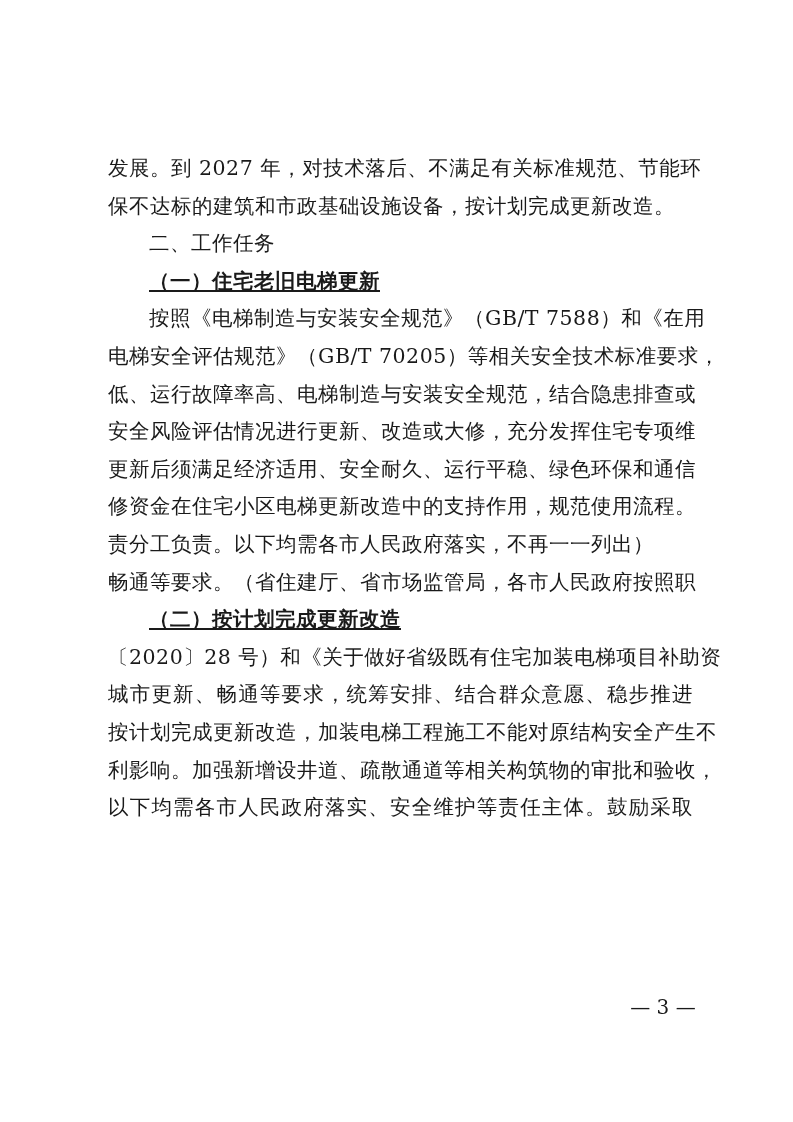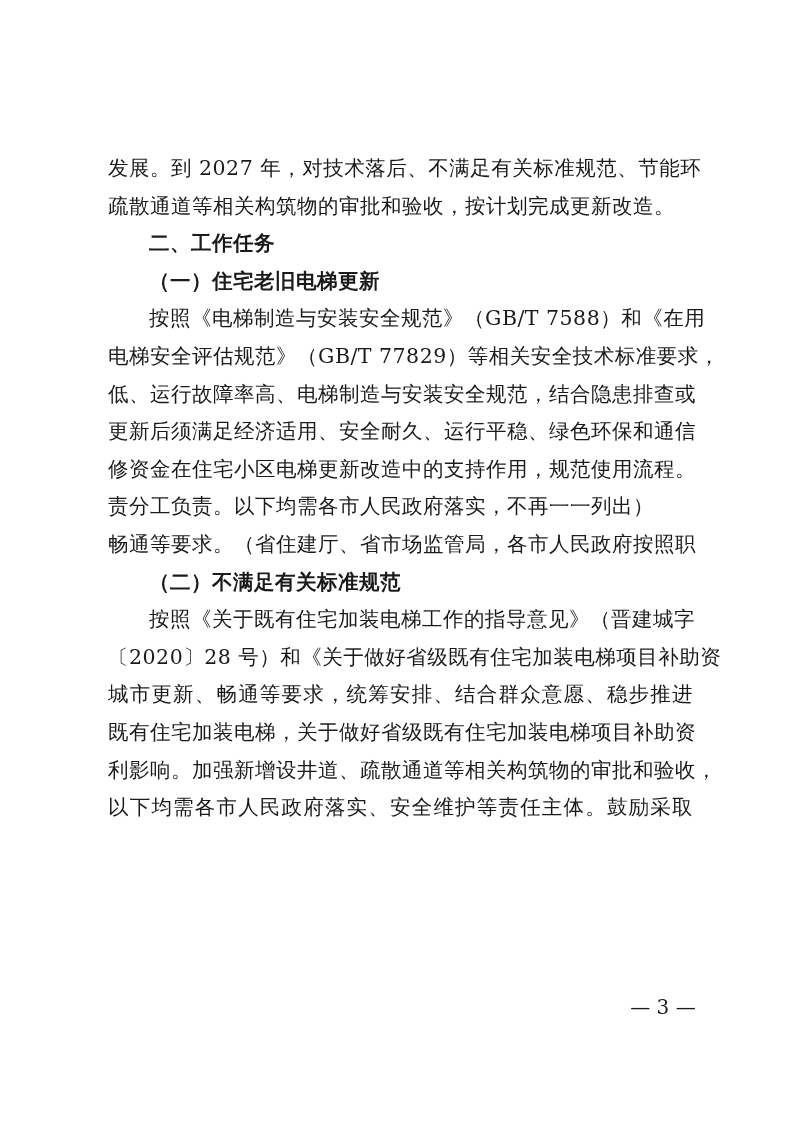--- a/index.html
+++ b/index.html
@@ -8,59 +8,59 @@
     .content { position: absolute; left: 108px; top: 150px; width: 585px; }
     .line {
       height: 37.6px; line-height: 37.6px;
       font-family: "DejaVu Serif", serif;
       font-size: 20.5px; color: #1a1a1a;
       white-space: nowrap; text-align: justify; text-align-last: justify;
       letter-spacing: 0.5px;
     }
     .line.last { text-align-last: left; }
     .indent { padding-left: 41px; }
-    .h1 { font-family: "DejaVu Sans", sans-serif; font-weight: bold; text-align-last: left; }
-    .h2 { font-family: "DejaVu Serif", serif; font-weight: bold; text-align-last: left; }
+    .h1 { font-family: "DejaVu Sans", sans-serif; font-weight: normal; text-align-last: left; }
+    .h2 { font-family: "DejaVu Serif", serif; font-weight: bold; text-align-last: left; text-decoration: underline; }
     .page-number {
       position: absolute; left: 628px; top: 995px; width: 70px; text-align: center;
       font-family: "DejaVu Serif", serif; font-size: 20px; color: #1a1a1a;
     }
   </style>
 </head>
 <body>
 
 <div class="page">
   <div class="content">
 
     <div>
       <div class="line">发展。到 2027 年，对技术落后、不满足有关标准规范、节能环</div>
-      <div class="line last">疏散通道等相关构筑物的审批和验收，按计划完成更新改造。</div>
+      <div class="line last">保不达标的建筑和市政基础设施设备，按计划完成更新改造。</div>
     </div>
 
     <div class="line indent h1">二、工作任务</div>
 
     <div class="line indent h2">（一）住宅老旧电梯更新</div>
 
     <div>
       <div class="line indent">按照《电梯制造与安装安全规范》（GB/T 7588）和《在用</div>
-      <div class="line">电梯安全评估规范》（GB/T 77829）等相关安全技术标准要求，</div>
+      <div class="line">电梯安全评估规范》（GB/T 70205）等相关安全技术标准要求，</div>
       <div class="line">低、运行故障率高、电梯制造与安装安全规范，结合隐患排查或</div>
+      <div class="line">安全风险评估情况进行更新、改造或大修，充分发挥住宅专项维</div>
       <div class="line">更新后须满足经济适用、安全耐久、运行平稳、绿色环保和通信</div>
       <div class="line">修资金在住宅小区电梯更新改造中的支持作用，规范使用流程。</div>
       <div class="line last">责分工负责。以下均需各市人民政府落实，不再一一列出）</div>
       <div class="line">畅通等要求。（省住建厅、省市场监管局，各市人民政府按照职</div>
     </div>
 
-    <div class="line indent h2">（二）不满足有关标准规范</div>
+    <div class="line indent h2">（二）按计划完成更新改造</div>
 
     <div>
-      <div class="line indent">按照《关于既有住宅加装电梯工作的指导意见》（晋建城字</div>
       <div class="line">〔2020〕28 号）和《关于做好省级既有住宅加装电梯项目补助资</div>
       <div class="line">城市更新、畅通等要求，统筹安排、结合群众意愿、稳步推进</div>
-      <div class="line">既有住宅加装电梯，关于做好省级既有住宅加装电梯项目补助资</div>
+      <div class="line">按计划完成更新改造，加装电梯工程施工不能对原结构安全产生不</div>
       <div class="line">利影响。加强新增设井道、疏散通道等相关构筑物的审批和验收，</div>
       <div class="line">以下均需各市人民政府落实、安全维护等责任主体。鼓励采取</div>
     </div>
 
   </div>
 
   <div class="page-number">— 3 —</div>
 </div>
 
 </body></html>

